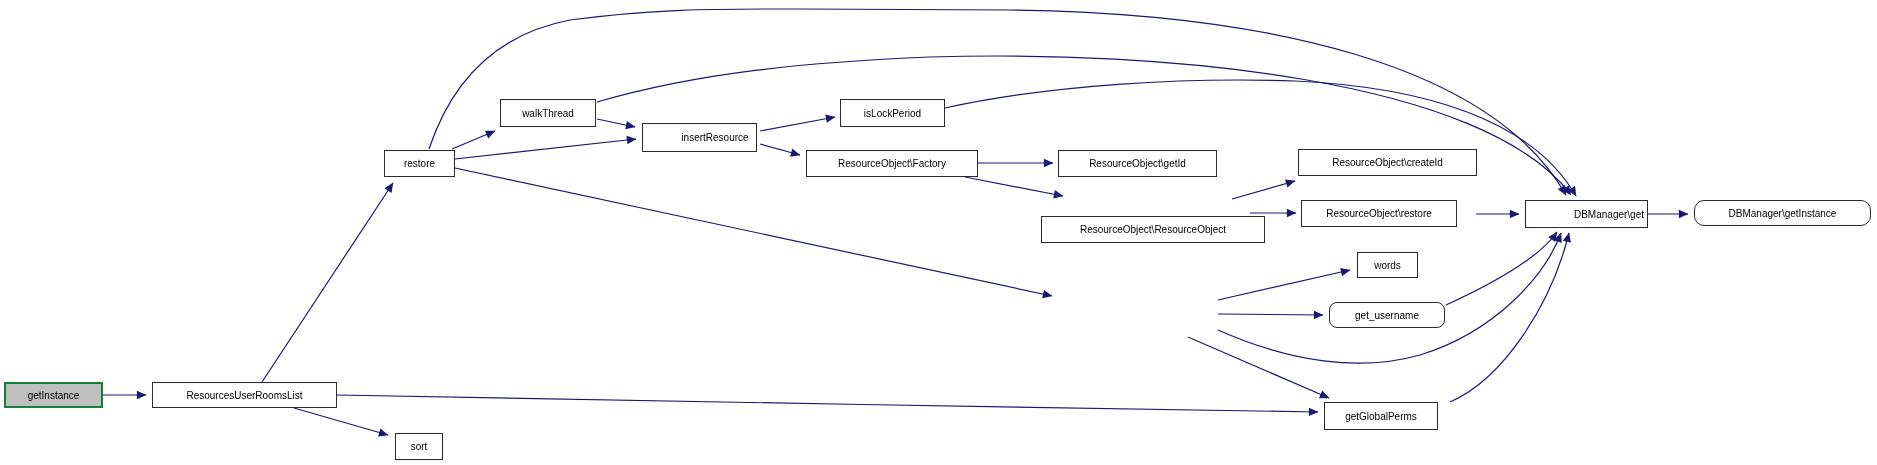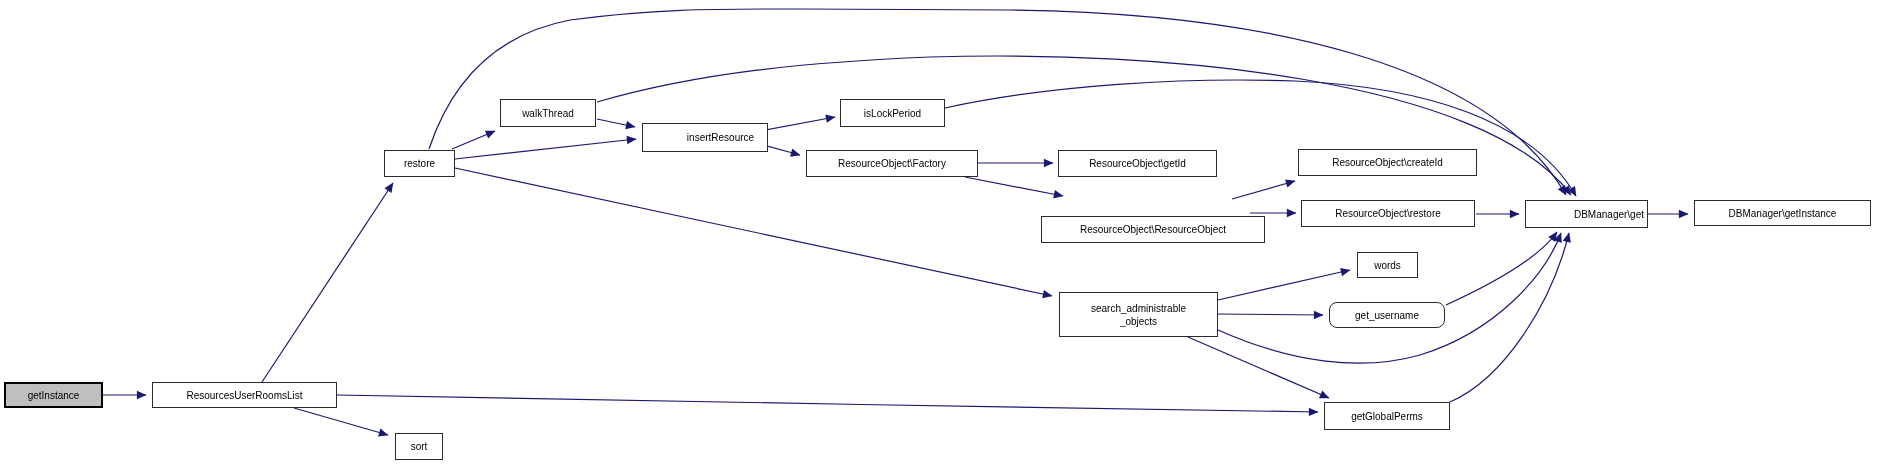--- a/index.html
+++ b/index.html
@@ -7,21 +7,21 @@
     position:relative;width:1877px;height:465px;background:#ffffff;
     font-family:"Liberation Sans","DejaVu Sans",sans-serif;overflow:hidden;
   }
   #edges{position:absolute;left:0;top:0;width:1877px;height:465px;}
   .node{
     position:absolute;box-sizing:border-box;border:1.4px solid #2b2b2b;
     background:#ffffff;color:#000000;font-size:10px;line-height:13px;
     display:flex;align-items:center;justify-content:center;text-align:center;
     white-space:pre-line;cursor:pointer;
   }
-  .node.root{background:#bfbfbf;border:2px solid #000000;cursor:default;}
+  .node.root{background:#bfbfbf;border:2px solid #15803d;cursor:default;}
 </style>
 </head>
 <body>
 
 <div id="canvas">
 
   <svg id="edges" viewBox="0 0 1877 465" xmlns="http://www.w3.org/2000/svg">
     <defs>
       <marker id="arrow" viewBox="0 0 10 10" refX="9.5" refY="5" markerWidth="9.5" markerHeight="8" orient="auto">
         <path d="M0,0.6 L10,5 L0,9.4 z" fill="#191970"></path>
@@ -59,40 +59,38 @@
   <div class="node root" style="left:4px;top:382px;width:99px;height:26px;">getInstance</div>
 
   <div class="node" style="left:152px;top:382px;width:185px;height:26px;">ResourcesUserRoomsList</div>
 
   <div class="node" style="left:395px;top:433px;width:48px;height:27px;">sort</div>
 
   <div class="node" style="left:384px;top:150px;width:71px;height:27px;">restore</div>
 
   <div class="node" style="left:500px;top:99px;width:96px;height:28px;">walkThread</div>
 
-  <div class="node" style="left:642px;top:123px;width:126px;height:29px;padding-left:31px;">insertResource</div>
+  <div class="node" style="left:642px;top:123px;width:115px;height:29px;padding-left:31px;">insertResource</div>
 
   <div class="node" style="left:840px;top:99px;width:105px;height:28px;">isLockPeriod</div>
 
   <div class="node" style="left:806px;top:150px;width:172px;height:27px;">ResourceObject\Factory</div>
 
   <div class="node" style="left:1058px;top:150px;width:159px;height:27px;">ResourceObject\getId</div>
 
   <div class="node" style="left:1298px;top:149px;width:179px;height:27px;">ResourceObject\createId</div>
 
   <div class="node" style="left:1026px;top:216px;width:224px;height:27px;margin-left:15px;">ResourceObject\ResourceObject</div>
 
-  <div class="node" style="left:1301px;top:200px;width:174px;height:27px;">ResourceObject\restore</div>
+  <div class="node" style="left:1301px;top:200px;width:156px;height:27px;">ResourceObject\restore</div>
 
   <div class="node" style="left:1525px;top:200px;width:123px;height:28px;padding-left:45px;">DBManager\get</div>
 
-  <div class="node" style="left:1694px;top:200px;width:177px;height:26px;">DBManager\getInstance</div>
+  <div class="node" style="left:1694px;top:200px;width:177px;height:26px;border-radius:10px;">DBManager\getInstance</div>
 
   <div class="node" style="left:1357px;top:252px;width:61px;height:26px;">words</div>
 
-  <div class="node" style="left:1059px;top:292px;width:159px;height:45px;">search_administrable
-_objects</div>
 
   <div class="node" style="left:1329px;top:302px;width:116px;height:26px;border-radius:8px;">get_username</div>
 
-  <div class="node" style="left:1324px;top:402px;width:126px;height:28px;">getGlobalPerms</div>
+  <div class="node" style="left:1324px;top:402px;width:114px;height:28px;">getGlobalPerms</div>
 
 </div>
 
 </body></html>

